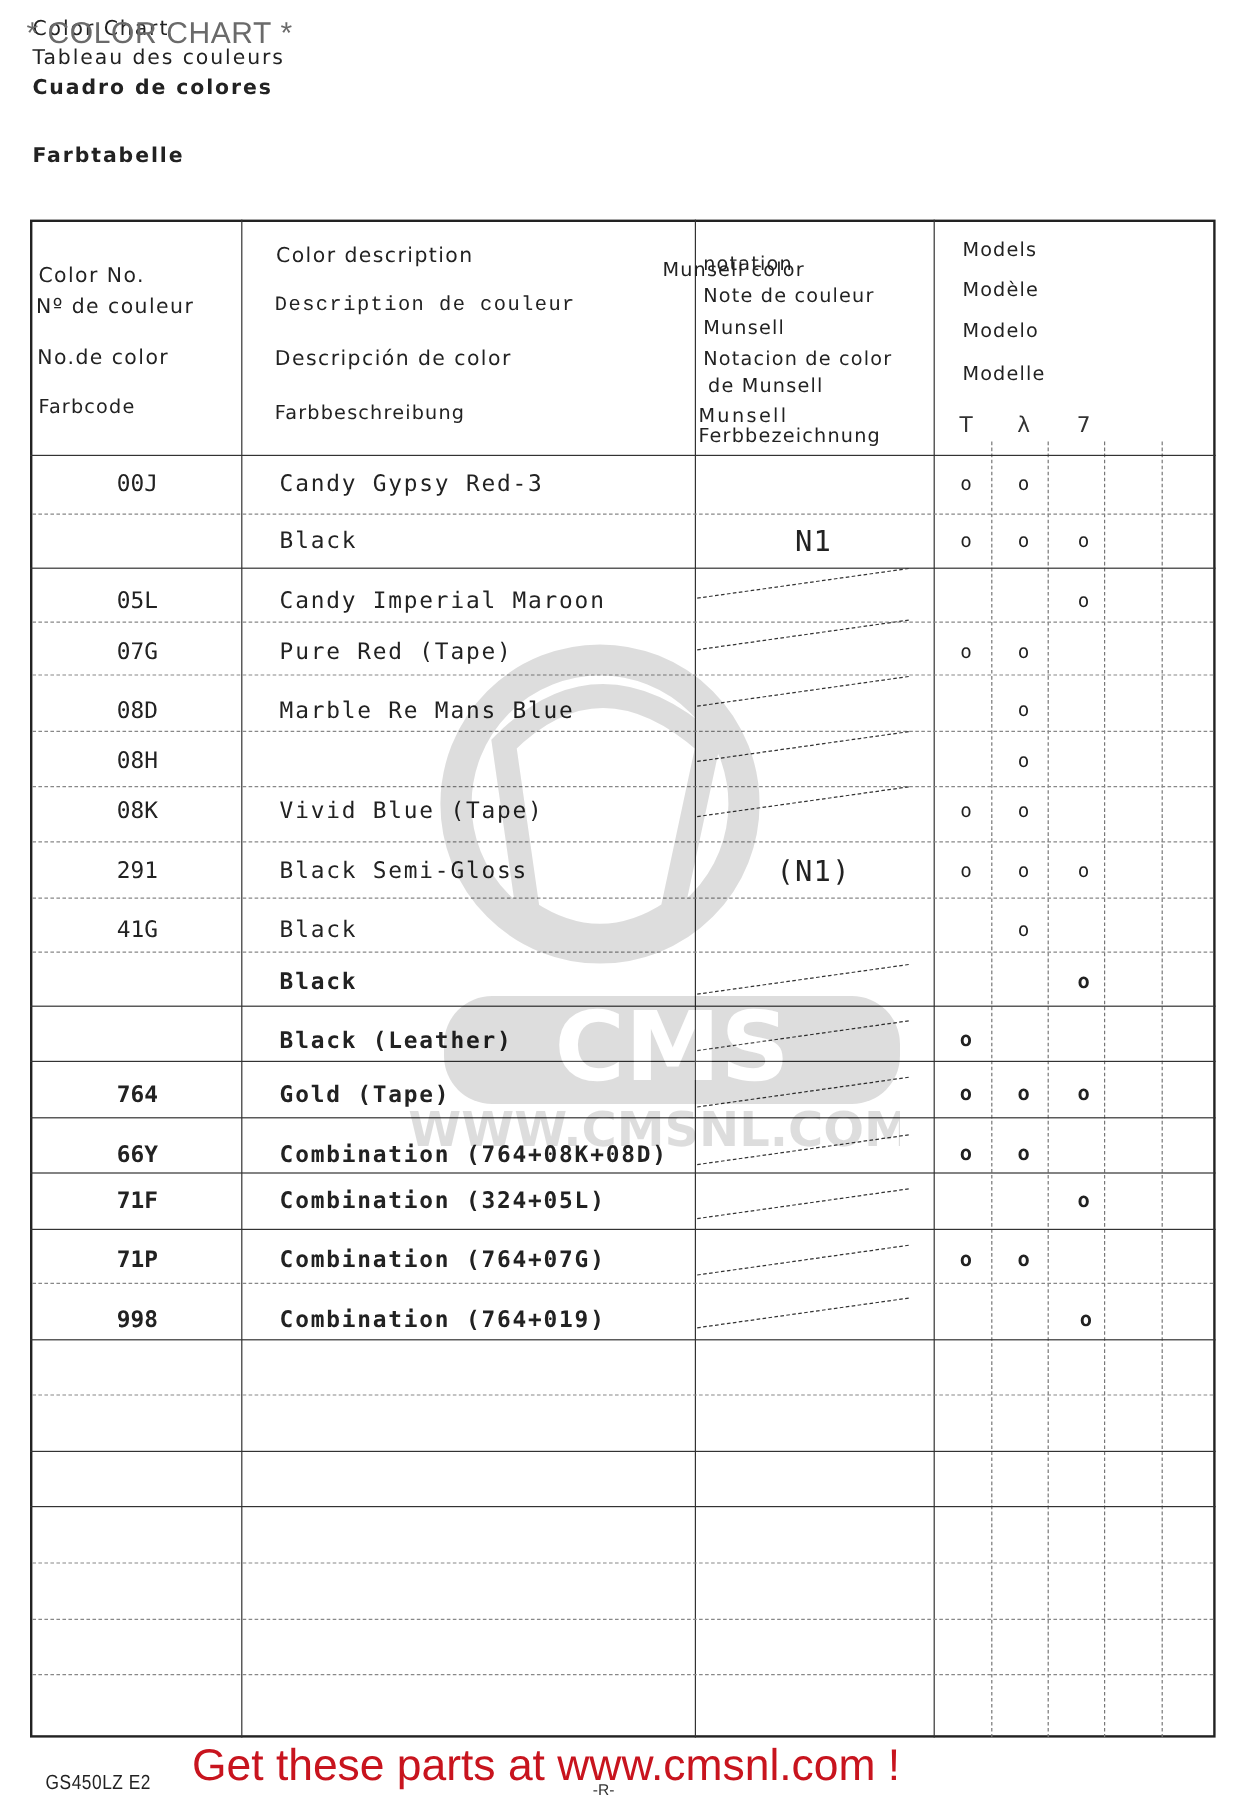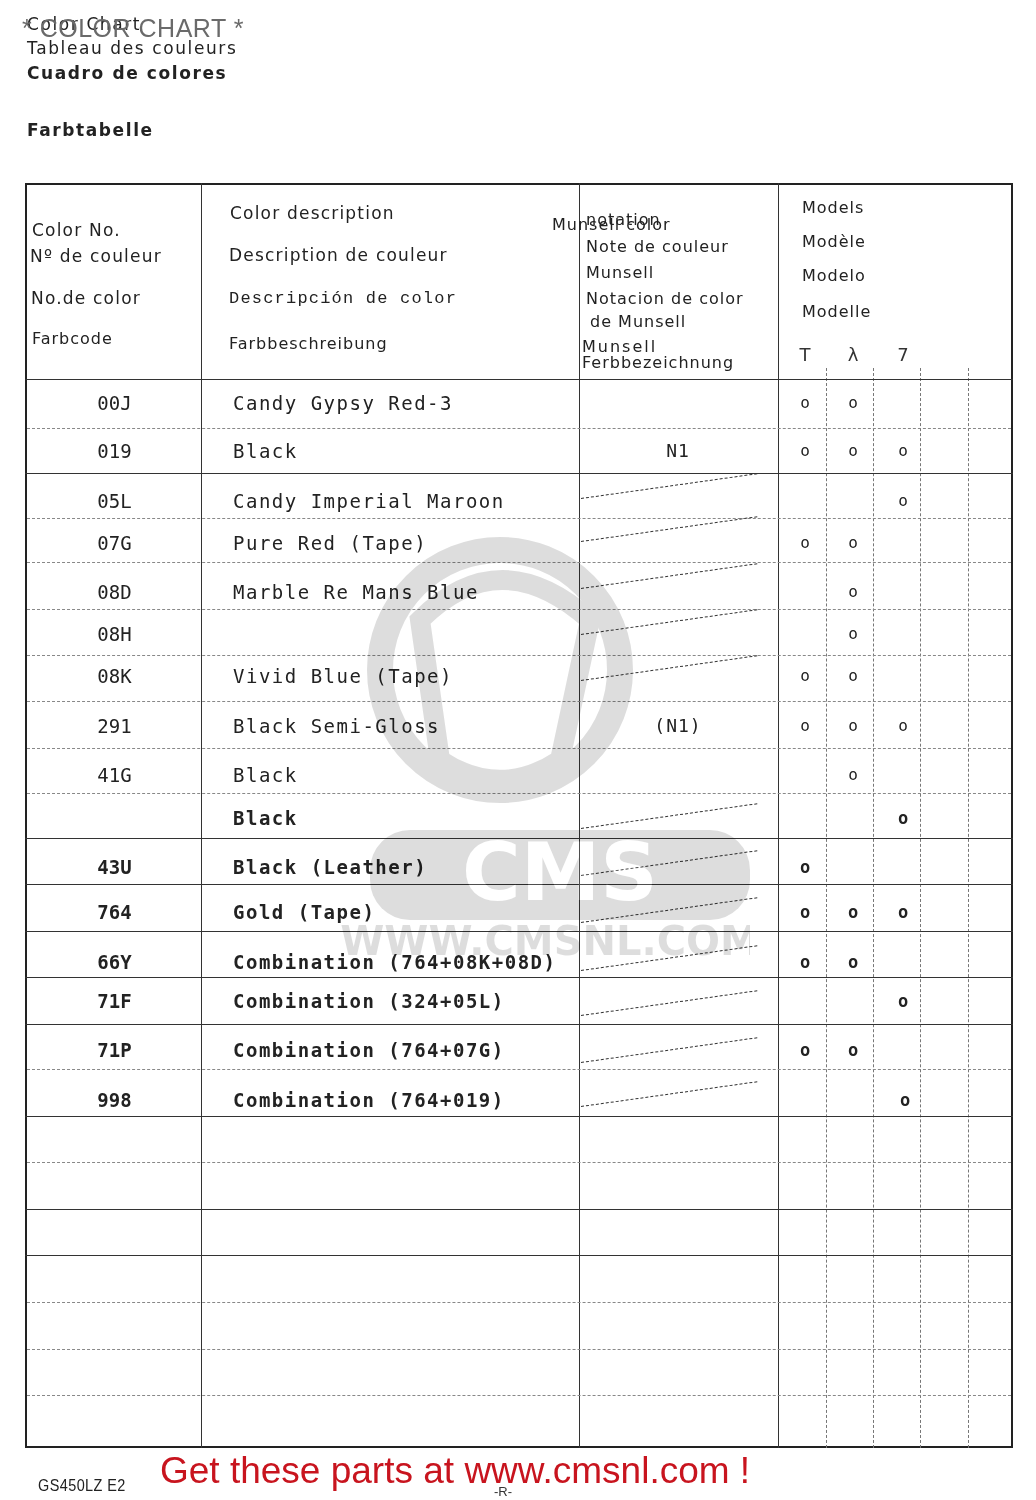--- a/index.html
+++ b/index.html
@@ -11,21 +11,21 @@
   .vline { position: absolute; top: 183px; width: 0; border-left: 1.5px solid #333; }
   .vdash { position: absolute; width: 0; border-left: 1px dashed #777; }
   .hline { position: absolute; height: 0; border-top: 1.5px solid #333; }
   .hdash { position: absolute; height: 0; border-top: 1px dashed #888; }
   .hdr { position: absolute; font-family: "DejaVu Sans", sans-serif; font-size: 17px; letter-spacing: 1.2px; color: #222; white-space: nowrap; }
   .hdr-sm { font-size: 16px; letter-spacing: 1px; }
   .mcode { position: absolute; top: 344px; font-family: "DejaVu Sans", sans-serif; font-size: 18px; color: #333; width: 20px; text-align: center; }
   .row { position: absolute; left: 27px; width: 868px; height: 46px; }
   .cell-no { position: absolute; left: 0; width: 175px; text-align: center; font-family: "DejaVu Sans Mono", monospace; font-size: 19px; color: #222; line-height: 46px; }
   .cell-desc { position: absolute; left: 206px; font-family: "DejaVu Sans Mono", monospace; font-size: 19px; letter-spacing: 1.5px; color: #222; line-height: 46px; white-space: nowrap; }
-  .cell-munsell { position: absolute; left: 553px; width: 196px; text-align: center; font-family: "DejaVu Sans Mono", monospace; font-size: 18px; letter-spacing: 1px; color: #222; line-height: 46px; }
+  .cell-munsell { position: absolute; left: 553px; width: 196px; text-align: center; font-family: "DejaVu Sans Mono", monospace; font-size: 24px; letter-spacing: 1px; color: #222; line-height: 46px; }
   .bold .cell-no, .bold .cell-desc { font-weight: bold; }
   .mark { position: absolute; width: 20px; text-align: center; font-family: "DejaVu Sans Mono", monospace; font-size: 16px; color: #222; line-height: 46px; }
   .bold .mark { font-weight: bold; font-size: 17px; }
   .slash { position: absolute; left: 581px; width: 178px; height: 0; border-top: 1.3px dashed #333; transform-origin: left center; transform: rotate(-8deg); }
   .watermark { position: absolute; left: 330px; top: 500px; width: 420px; height: 460px; opacity: 0.13; z-index: 1; pointer-events: none; }
   .footer-code { left: 38px; top: 1476px; font-family: "Liberation Sans", sans-serif; font-size: 17px; color: #222; letter-spacing: 0.5px; transform: scaleX(0.85); transform-origin: left; }
   .footer-page { left: 494px; top: 1484px; font-family: "Liberation Sans", sans-serif; font-size: 13px; color: #333; }
   .promo { left: 160px; top: 1450px; font-family: "Liberation Sans", sans-serif; font-size: 37px; color: #c8141e; white-space: nowrap; z-index: 5; }
 </style>
 </head>
@@ -57,22 +57,22 @@
 <div class="vdash" style="left:968px; top:368px; height:1080px;"></div>
 
 <div class="hline" style="left:25px; top:379px; width:988px;"></div>
 
 <div class="hdr" style="left:32px; top:220px;">Color No.</div>
 <div class="hdr" style="left:30px; top:246px;">Nº de couleur</div>
 <div class="hdr" style="left:31px; top:288px;">No.de color</div>
 <div class="hdr hdr-sm" style="left:32px; top:329px;">Farbcode</div>
 
 <div class="hdr" style="left:230px; top:203px;">Color description</div>
-<div class="hdr" style="left:229px; top:245px;">Description de couleur</div>
-<div class="hdr" style="left:229px; top:289px;font-family:Liberation Mono, monospace;">Descripción de color</div>
+<div class="hdr" style="left:229px; top:245px;font-family:Liberation Mono, monospace;">Description de couleur</div>
+<div class="hdr" style="left:229px; top:289px;">Descripción de color</div>
 <div class="hdr hdr-sm" style="left:229px; top:334px;">Farbbeschreibung</div>
 
 <div class="hdr hdr-sm" style="left:552px; top:187px;margin-top:28px;">Munsell color</div>
 <div class="hdr hdr-sm" style="left:586px; top:210px;">notation</div>
 <div class="hdr hdr-sm" style="left:586px; top:237px;">Note de couleur</div>
 <div class="hdr hdr-sm" style="left:586px; top:263px;">Munsell</div>
 <div class="hdr hdr-sm" style="left:586px; top:289px;">Notacion de color</div>
 <div class="hdr hdr-sm" style="left:590px; top:312px;">de Munsell</div>
 <div class="hdr hdr-sm" style="left:582px; top:337px; letter-spacing:2px;">Munsell</div>
 <div class="hdr hdr-sm" style="left:582px; top:353px;">Ferbbezeichnung</div>
@@ -89,21 +89,20 @@
 <div class="row" style="top:380px;">
   <div class="cell-no">00J</div>
   <div class="cell-desc">Candy Gypsy Red-3</div>
   <div class="mark" style="left:768px;">o</div>
   <div class="mark" style="left:816px;">o</div>
   <div class="mark" style="left:866px;"></div>
 </div>
 <div class="hdash" style="left:27px; top:428px; width:984px;"></div>
 
 <div class="row" style="top:428px;">
-  <div class="cell-no">019</div>
   <div class="cell-desc">Black</div>
   <div class="cell-munsell">N1</div>
   <div class="mark" style="left:768px;">o</div>
   <div class="mark" style="left:816px;">o</div>
   <div class="mark" style="left:866px;">o</div>
 </div>
 <div class="hline" style="left:25px; top:473px; width:988px;"></div>
 
 <div class="row" style="top:478px;">
   <div class="cell-no">05L</div>
@@ -164,21 +163,20 @@
 <div class="hdash" style="left:27px; top:793px; width:984px;"></div>
 
 <div class="row bold" style="top:795px;">
   <div class="cell-desc">Black</div>
   <div class="mark" style="left:866px;">o</div>
 </div>
 <div class="slash" style="top:828px;"></div>
 <div class="hline" style="left:25px; top:838px; width:988px;"></div>
 
 <div class="row bold" style="top:844px;">
-  <div class="cell-no">43U</div>
   <div class="cell-desc">Black (Leather)</div>
   <div class="mark" style="left:768px;">o</div>
 </div>
 <div class="slash" style="top:875px;"></div>
 <div class="hline" style="left:25px; top:884px; width:988px;"></div>
 
 <div class="row bold" style="top:889px;">
   <div class="cell-no">764</div>
   <div class="cell-desc">Gold (Tape)</div>
   <div class="mark" style="left:768px;">o</div>

